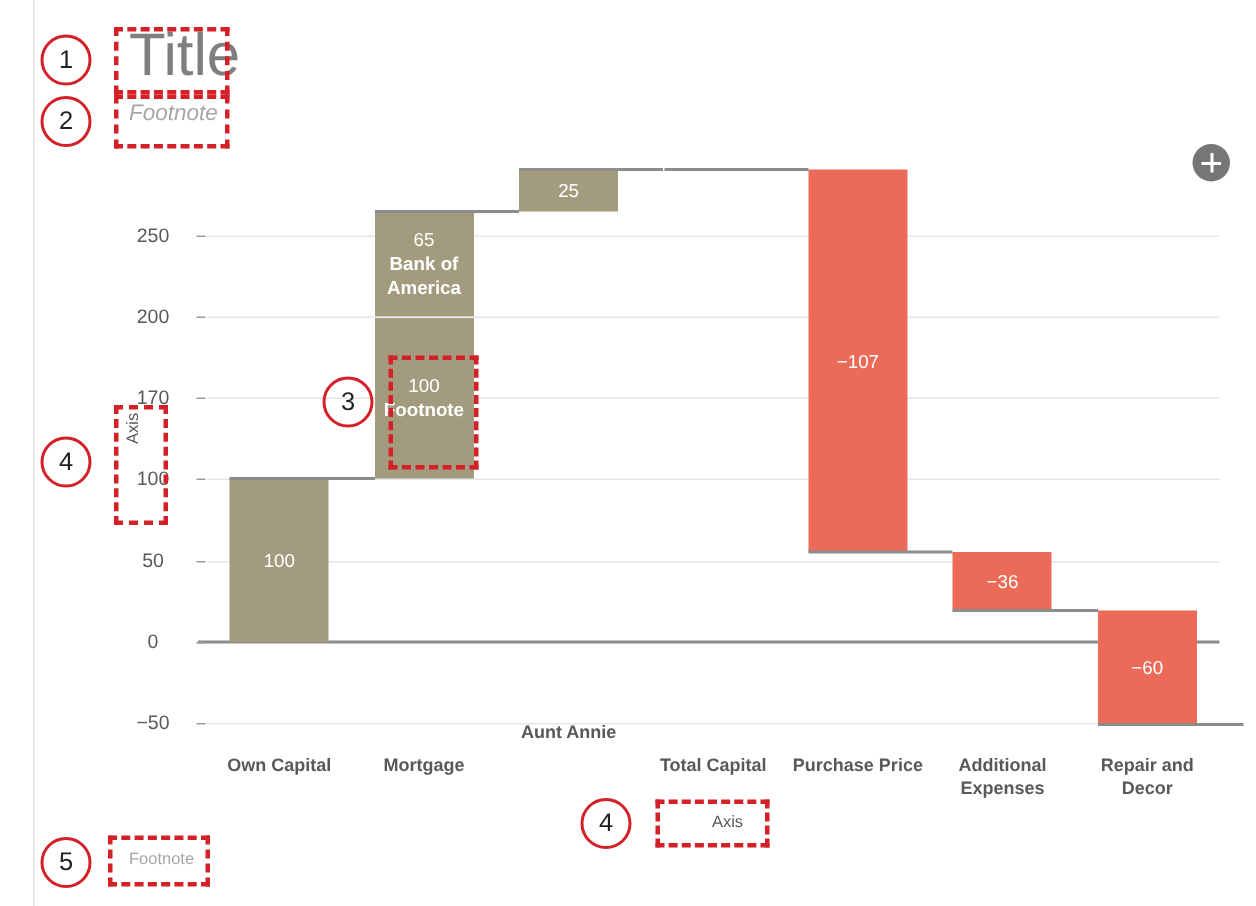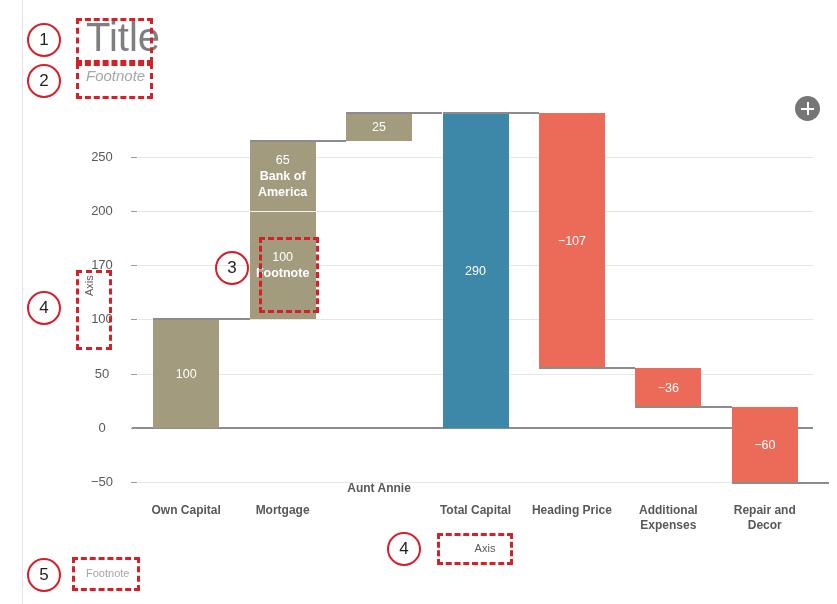--- a/index.html
+++ b/index.html
@@ -256,25 +256,20 @@
           </div>
         </div>
         <div class="seg-divider" style="left: 111.643px; width: 66px; top: 103.028px;"></div>
         <div class="connector" style="top: 31.5352px; left: 111.643px; width: 96.4286px;"></div>
         <div class="bar bar-khaki" style="left: 208.071px; top: 5.42254px; width: 66px; height: 27.1127px;">
           <div class="bar-label" style="top: 5.55634px;">
             <div>25</div>
           </div>
         </div>
         <div class="connector" style="top: 4.42254px; left: 208.071px; width: 96.4286px;"></div>
-        <div class="bar bar-blue" style="left: 304.5px; top: 5.42254px; width: 66px; height: 314.507px;">
-          <div class="bar-label" style="top: 149.254px;">
-            <div>290</div>
-          </div>
-        </div>
         <div class="connector" style="top: 4.42254px; left: 304.5px; width: 96.4286px;"></div>
         <div class="bar bar-red" style="left: 400.929px; top: 5.42254px; width: 66px; height: 254.859px;">
           <div class="bar-label" style="top: 119.43px;">
             <div>−107</div>
           </div>
         </div>
         <div class="connector" style="top: 259.282px; left: 400.929px; width: 96.4286px;"></div>
         <div class="bar bar-red" style="left: 497.357px; top: 260.282px; width: 66px; height: 39.0423px;">
           <div class="bar-label" style="top: 11.5211px;">
             <div>−36</div>
@@ -284,21 +279,21 @@
         <div class="bar bar-red" style="left: 593.786px; top: 299.324px; width: 66px; height: 75.9155px;">
           <div class="bar-label" style="top: 29.9577px;">
             <div>−60</div>
           </div>
         </div>
         <div class="connector" style="top: 374.239px; left: 593.786px; width: 96.8571px;"></div>
         <div class="xtick-label" style="left: 0px; width: 96.4286px; top: 395px;">Own Capital</div>
         <div class="xtick-label" style="left: 96.4286px; width: 96.4286px; top: 395px;">Mortgage</div>
         <div class="xtick-label" style="left: 192.857px; width: 96.4286px; top: 373px;">Aunt Annie</div>
         <div class="xtick-label" style="left: 289.286px; width: 96.4286px; top: 395px;">Total Capital</div>
-        <div class="xtick-label" style="left: 385.714px; width: 96.4286px; top: 395px;">Heading Price</div>
+        <div class="xtick-label" style="left: 385.714px; width: 96.4286px; top: 395px;">Purchase Price</div>
         <div class="xtick-label" style="left: 482.143px; width: 96.4286px; top: 395px;">Additional Expenses</div>
         <div class="xtick-label" style="left: 578.571px; width: 96.4286px; top: 395px;">Repair and Decor</div>
       </div>
     <div class="axis-title-y">Axis</div>
     <div class="axis-title-x">Axis</div>
   </div>
 
   <div class="title-text">Title</div>
   <div class="heading-text">Footnote</div>
   <div class="footnote-text">Footnote</div>

